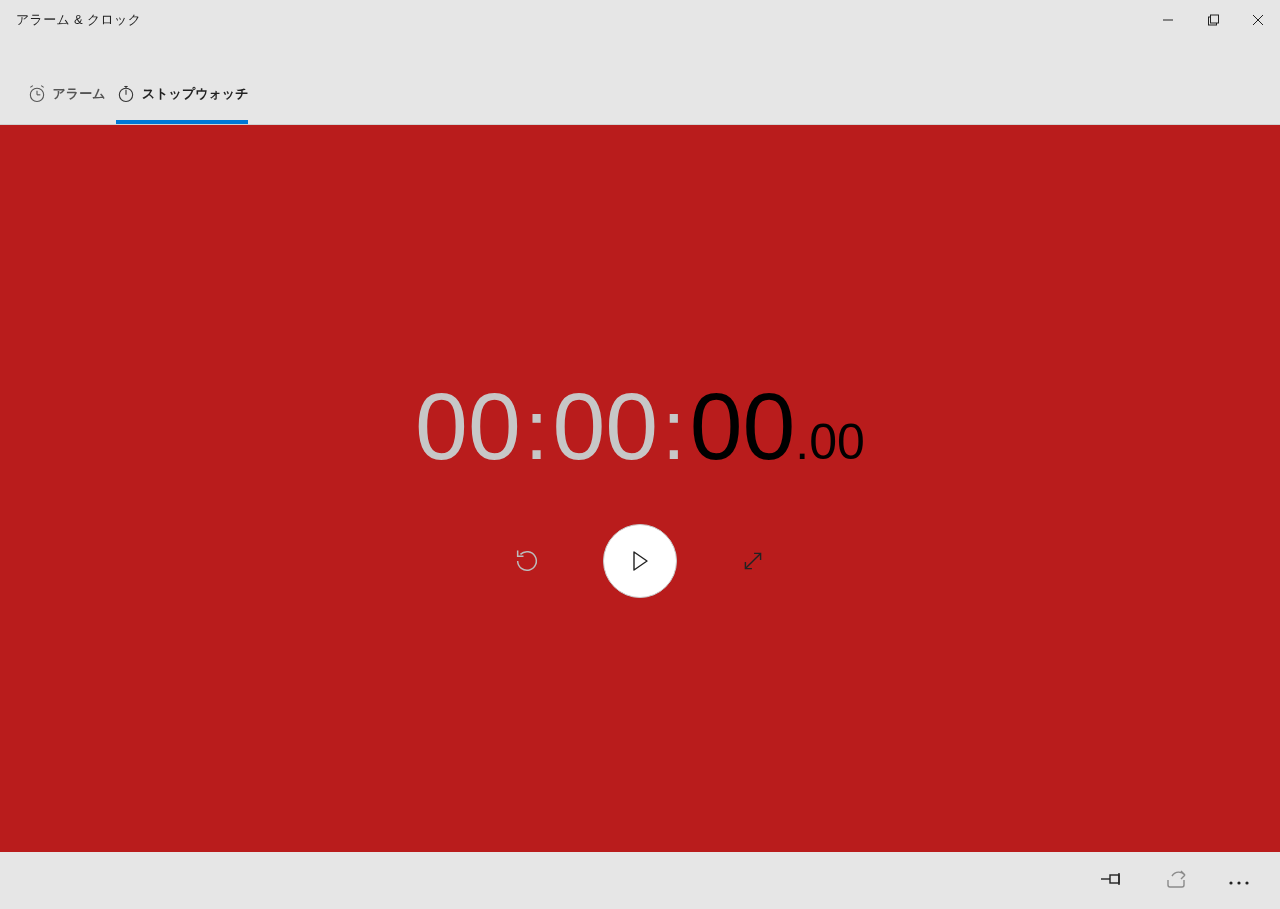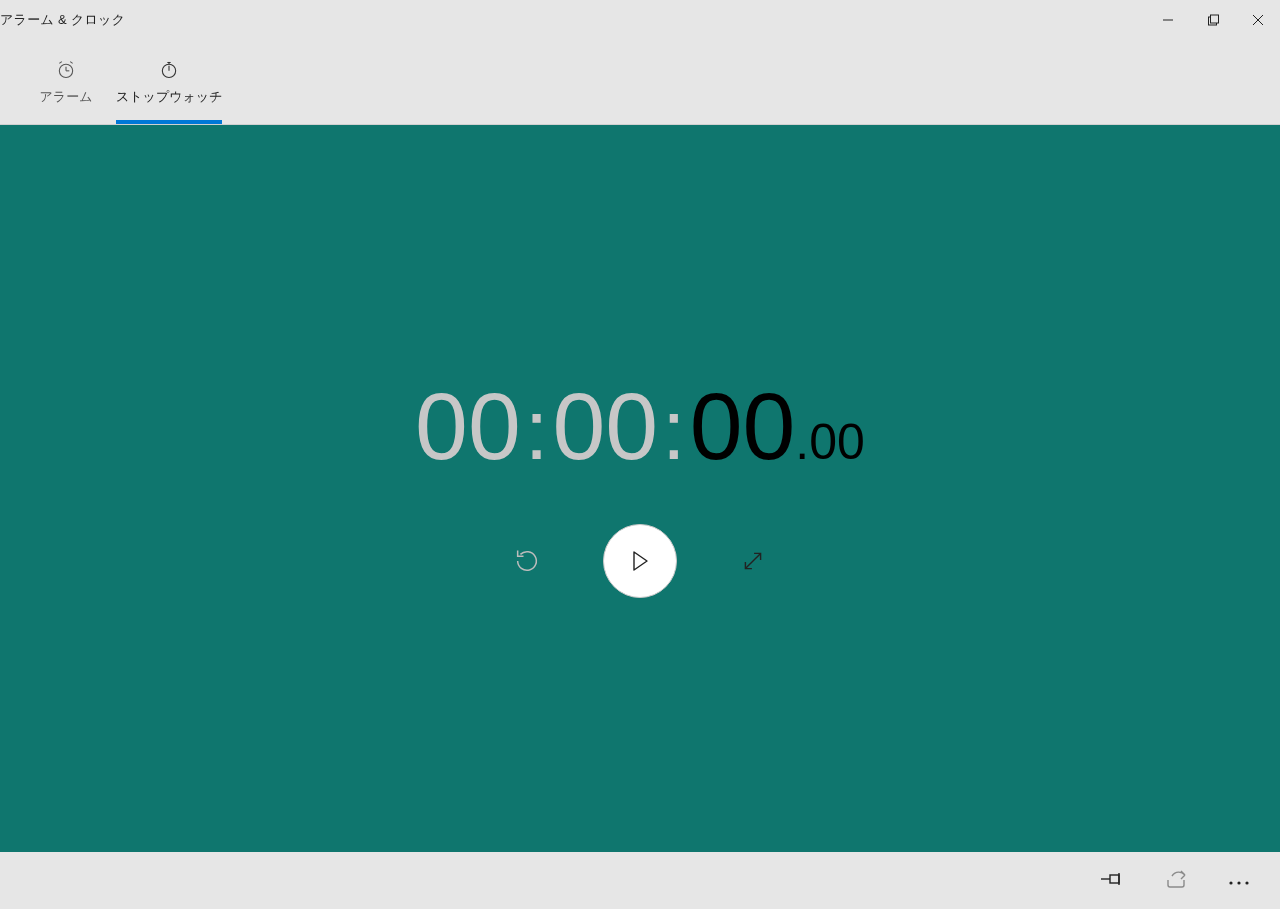--- a/index.html
+++ b/index.html
@@ -8,20 +8,21 @@
       width: 1280px; height: 909px;
       background: #e6e6e6;
       display: flex; flex-direction: column;
       overflow: hidden;
     }
 
     
     .titlebar {
       height: 40px;
       display: flex; align-items: center; justify-content: space-between;
+      padding-left: 16px;
       color: #222;
       font-size: 13px;
     }
     .titlebar .title { letter-spacing: 0.3px; }
     .wincontrols { display: flex; height: 100%; }
     .winbtn {
       width: 45px; display: flex; align-items: center; justify-content: center;
       color: #222;
     }
     .winbtn svg { display: block; }
@@ -30,36 +31,37 @@
     .tabbar {
       display: flex;
       padding-left: 16px;
       border-bottom-style: solid;
       border-bottom-width: 1px;
       border-bottom-color: #d0d0d0;
       height: 85px;
       align-items: flex-end;
     }
     .tab {
-      display: flex; flex-direction: column; align-items: center;
+      display: flex; flex-direction: row; align-items: center;
       justify-content: center;
       gap: 6px;
       padding: 12px 0 14px 0;
       min-width: 100px;
       color: #555;
       font-size: 13px;
       position: relative;
       border-bottom: 4px solid transparent;
+      font-weight: bold;
     }
     .tab .icon { height: 24px; display:flex; align-items:center; justify-content:center; }
     .tab.active { color: #222; border-bottom-color: #0078d7; justify-content: center; }
 
     
     .canvas {
-      flex: 1; background: #0f766e;
+      flex: 1; background: #b91c1c;
       display: flex; flex-direction: column;
       align-items: center; justify-content: center;
     }
     .timewrap {
       display: flex; align-items: baseline; justify-content:center;
       font-weight: 300;
       font-family: "Segoe UI Light", "Segoe UI", sans-serif;
       letter-spacing: 0px;
     }
     .tblock { font-size: 95px; line-height: 1; }

